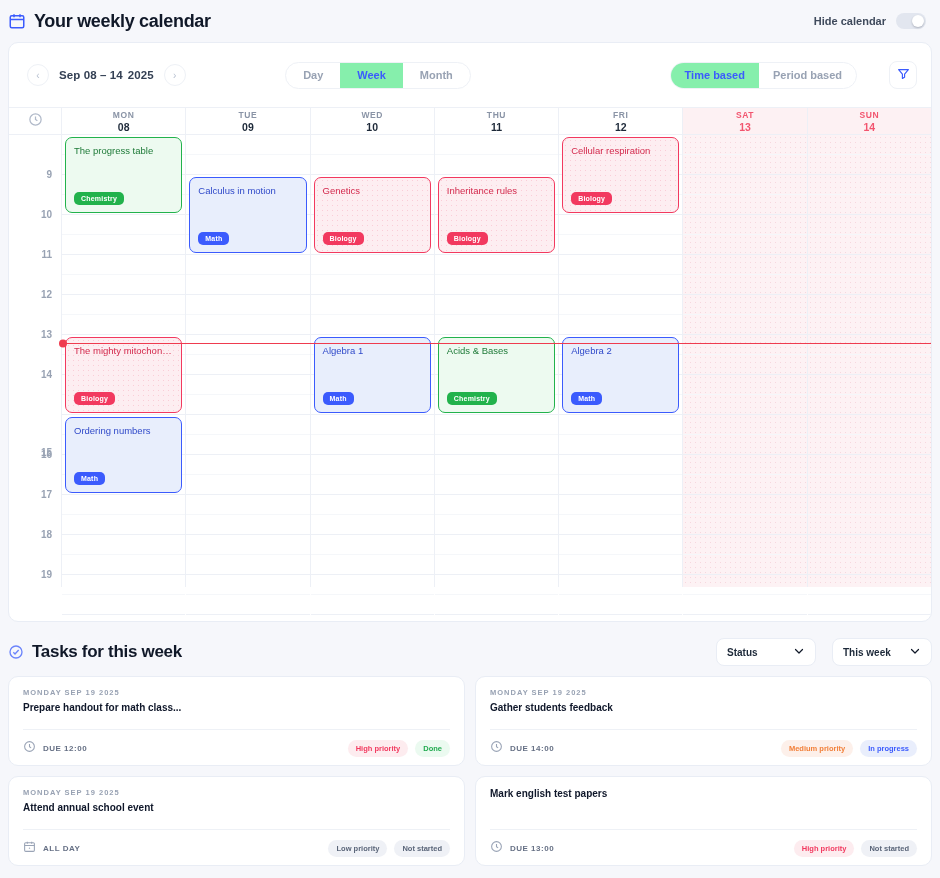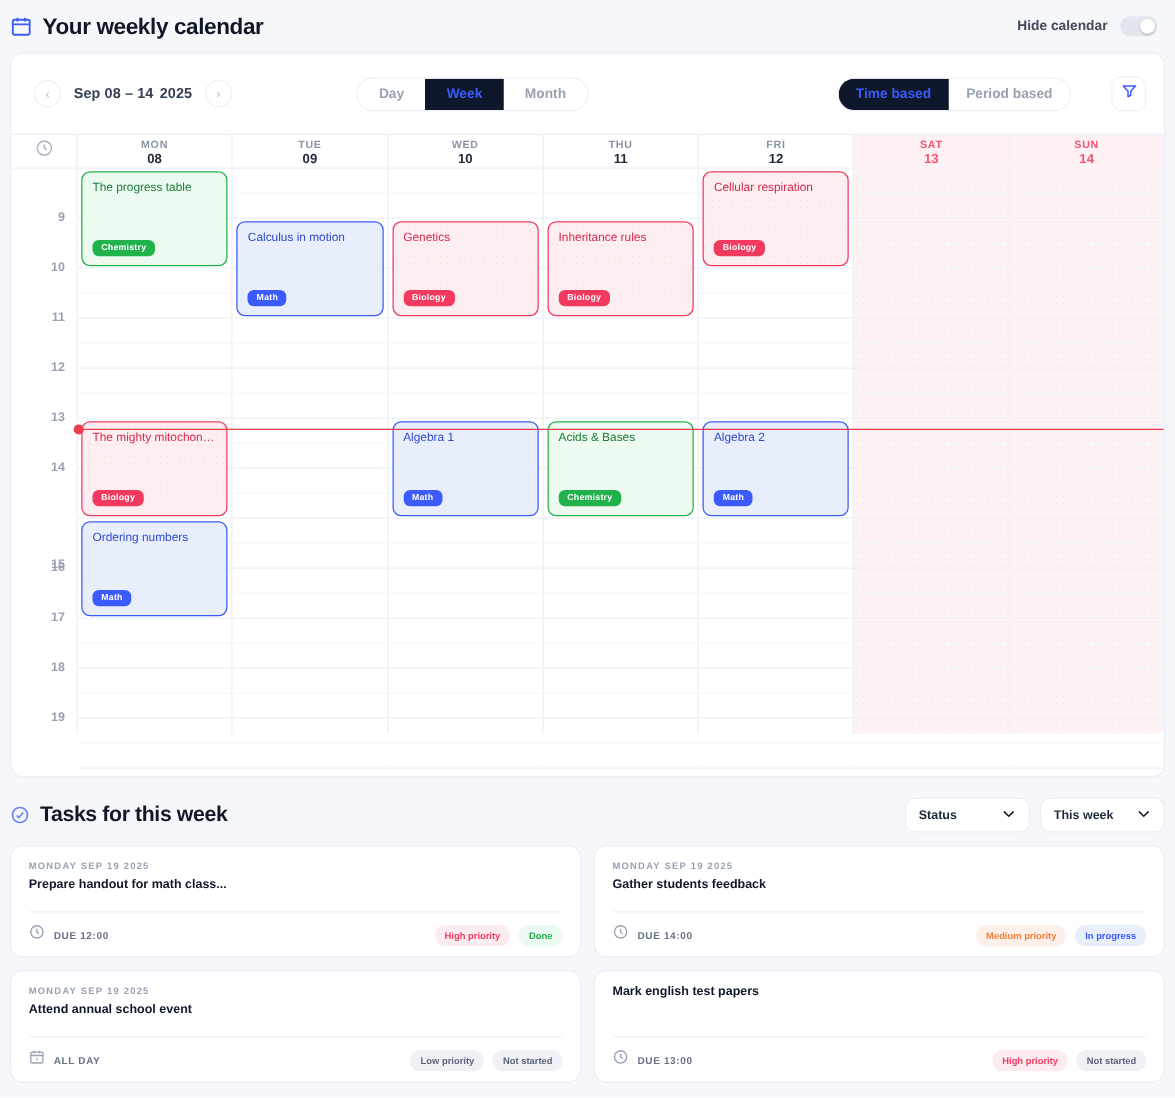--- a/index.html
+++ b/index.html
@@ -63,21 +63,21 @@
   .seg {
     display: flex; align-items: center;
     border: 1px solid #eef1f6; border-radius: 16px;
     background: #fff; padding: 0; overflow: hidden;
     height: 27px;
   }
   .seg div {
     font-size: 11px; font-weight: bold; color: #98a2b3;
     padding: 0 17px; line-height: 25px; height: 25px; cursor: pointer;
   }
-  .seg div.on { background: #0f172a; color: #3b5bfd; }
+  .seg div.on { background: #86efac; color: #3b5bfd; }
   .seg.mode div { padding: 0 14px; }
 
   .view-seg-wrap { margin: 0 auto; }
   .mode-wrap { margin-left: auto; margin-right: 0; }
   .filter-btn {
     width: 28px; height: 28px; border-radius: 8px;
     border: 1px solid #eef1f6; background: #fff;
     display: flex; align-items: center; justify-content: center;
     margin-left: 32px; cursor: pointer;
   }
@@ -159,21 +159,21 @@
 
   
   .tasks-head {
     height: 48px; display: flex; align-items: center;
     padding: 0 8px 0 8px; margin-top: 6px;
   }
   .tasks-head .title {
     font-size: 17px; font-weight: bold; color: #101828; letter-spacing: -0.3px;
   }
   .tasks-head .t-icon { width: 16px; height: 16px; margin-right: 8px; display:block; }
-  .drops { margin-left: auto; display: flex; gap: 8px; }
+  .drops { margin-left: auto; display: flex; gap: 16px; }
   .drop {
     width: 100px; height: 28px; border-radius: 8px;
     border: 1px solid #e9edf5; background: #fff;
     display: flex; align-items: center; padding: 0 10px;
     font-size: 10px; font-weight: bold; color: #1d2939; cursor: pointer;
   }
   .drop .cv { margin-left: auto; }
 
   .task-grid {
     display: grid; grid-template-columns: 1fr 1fr;

